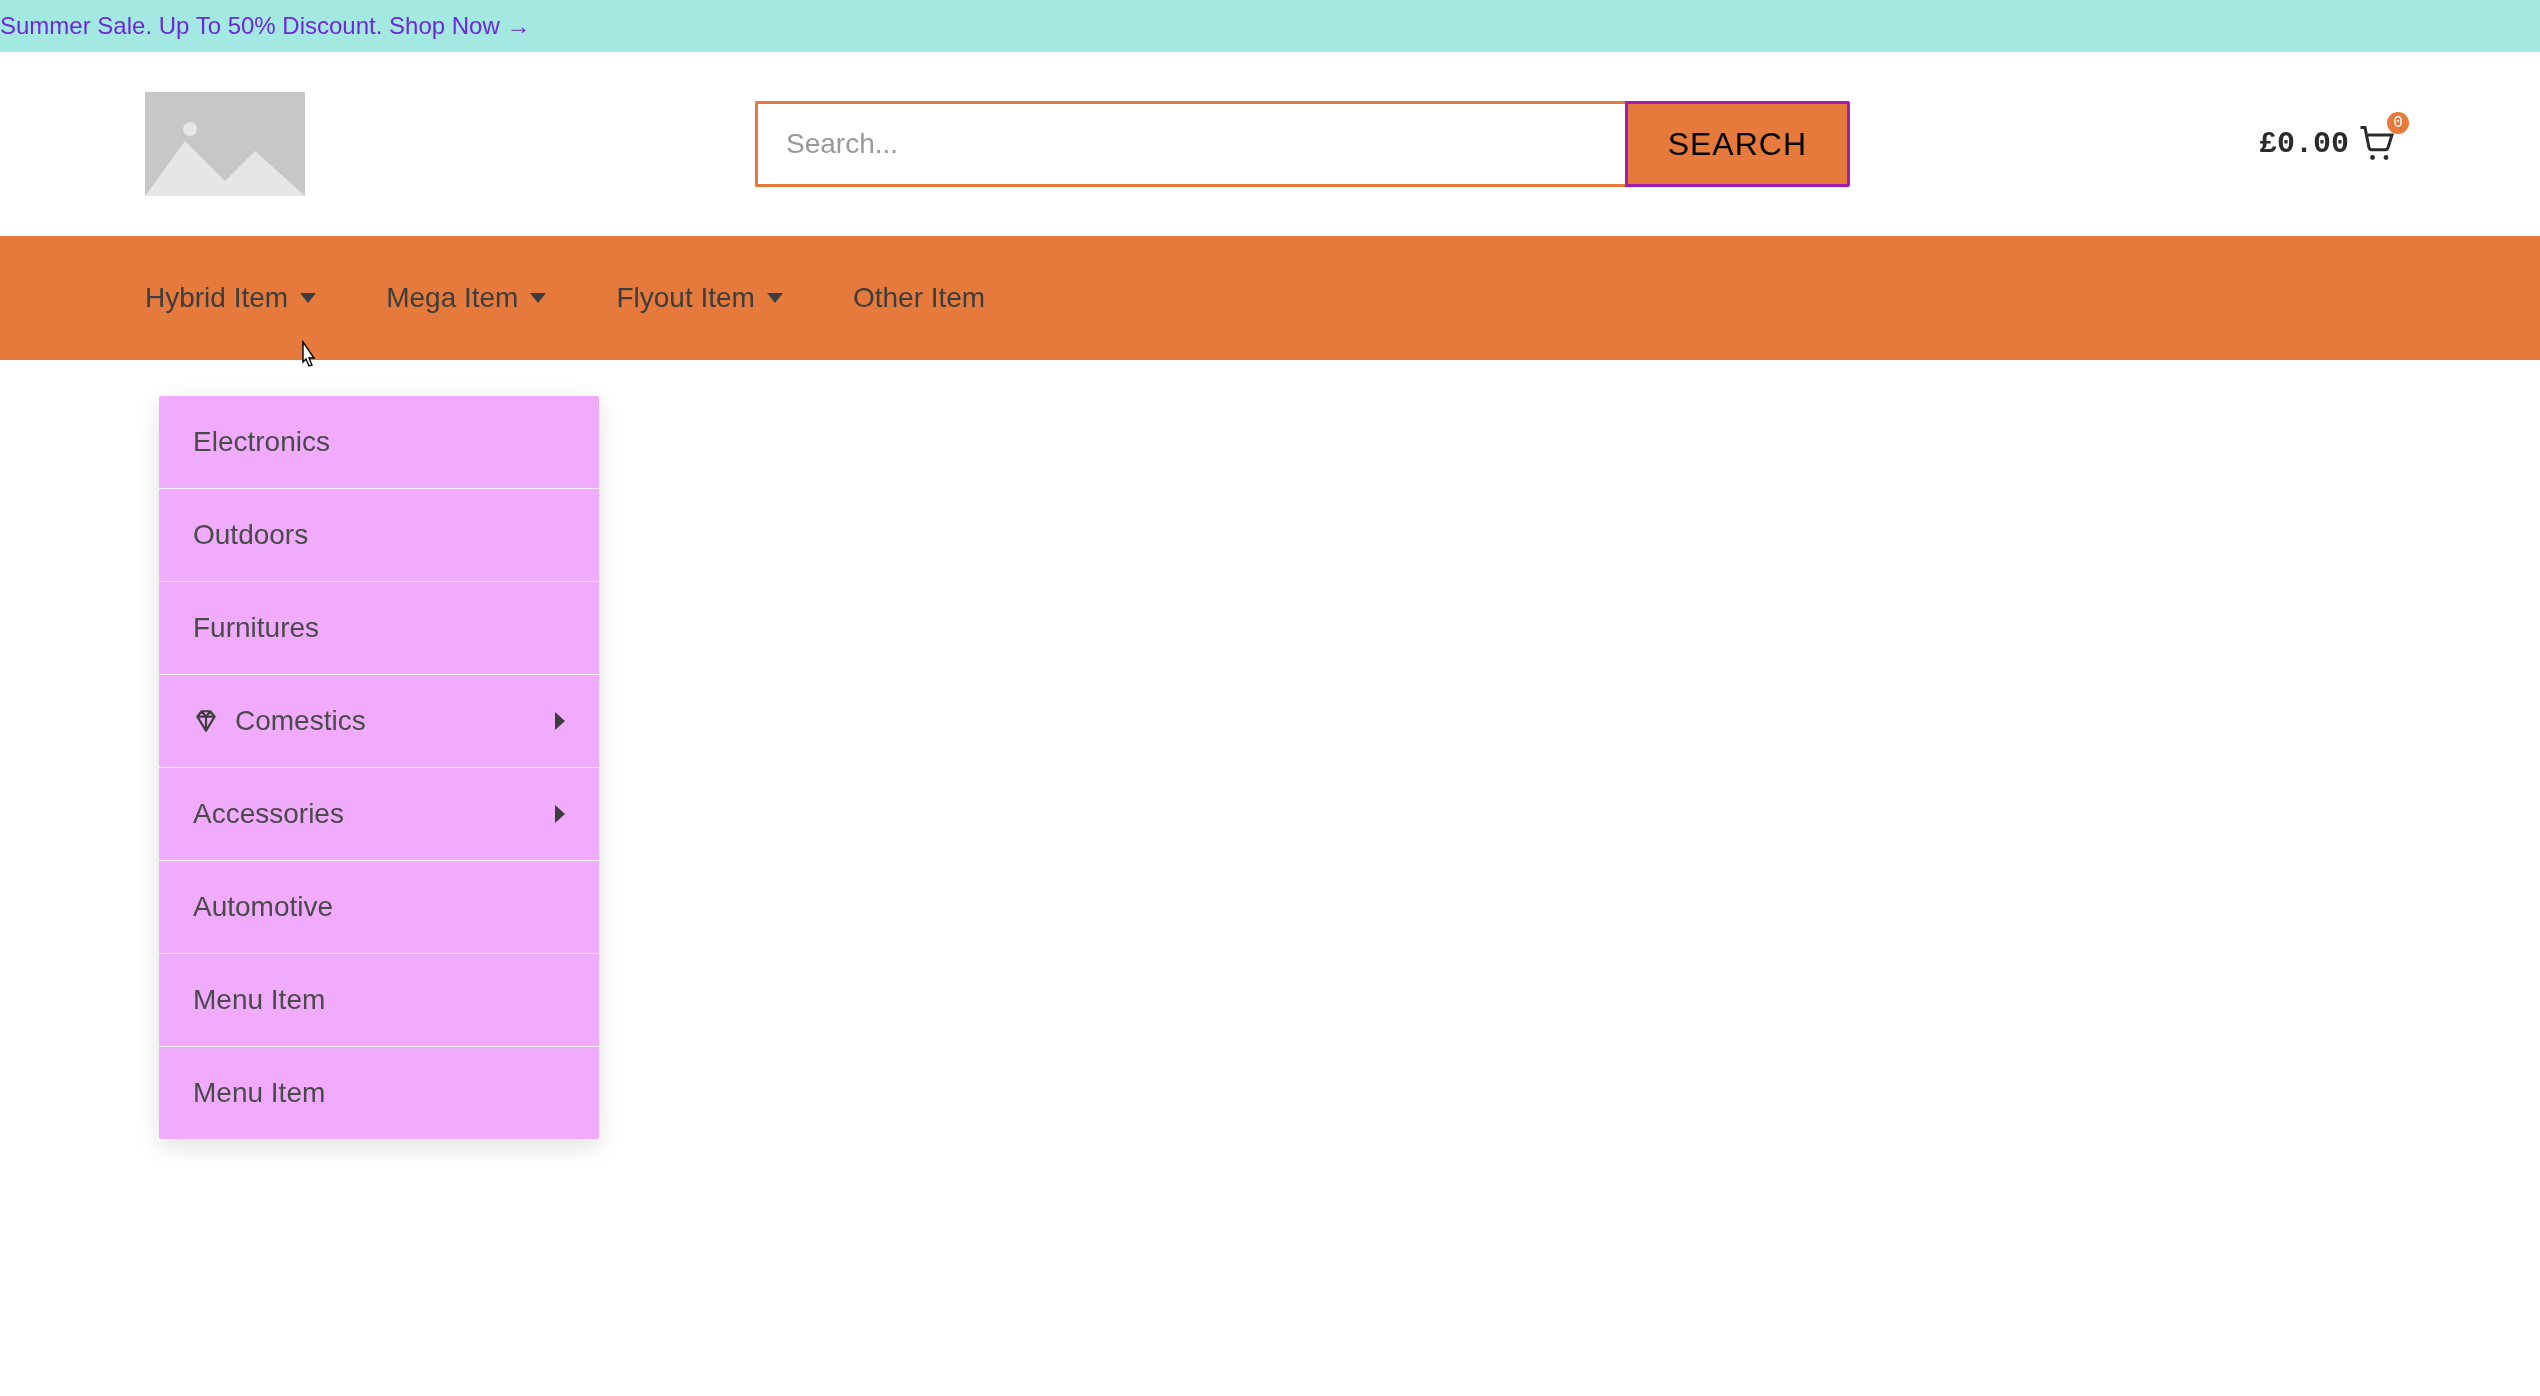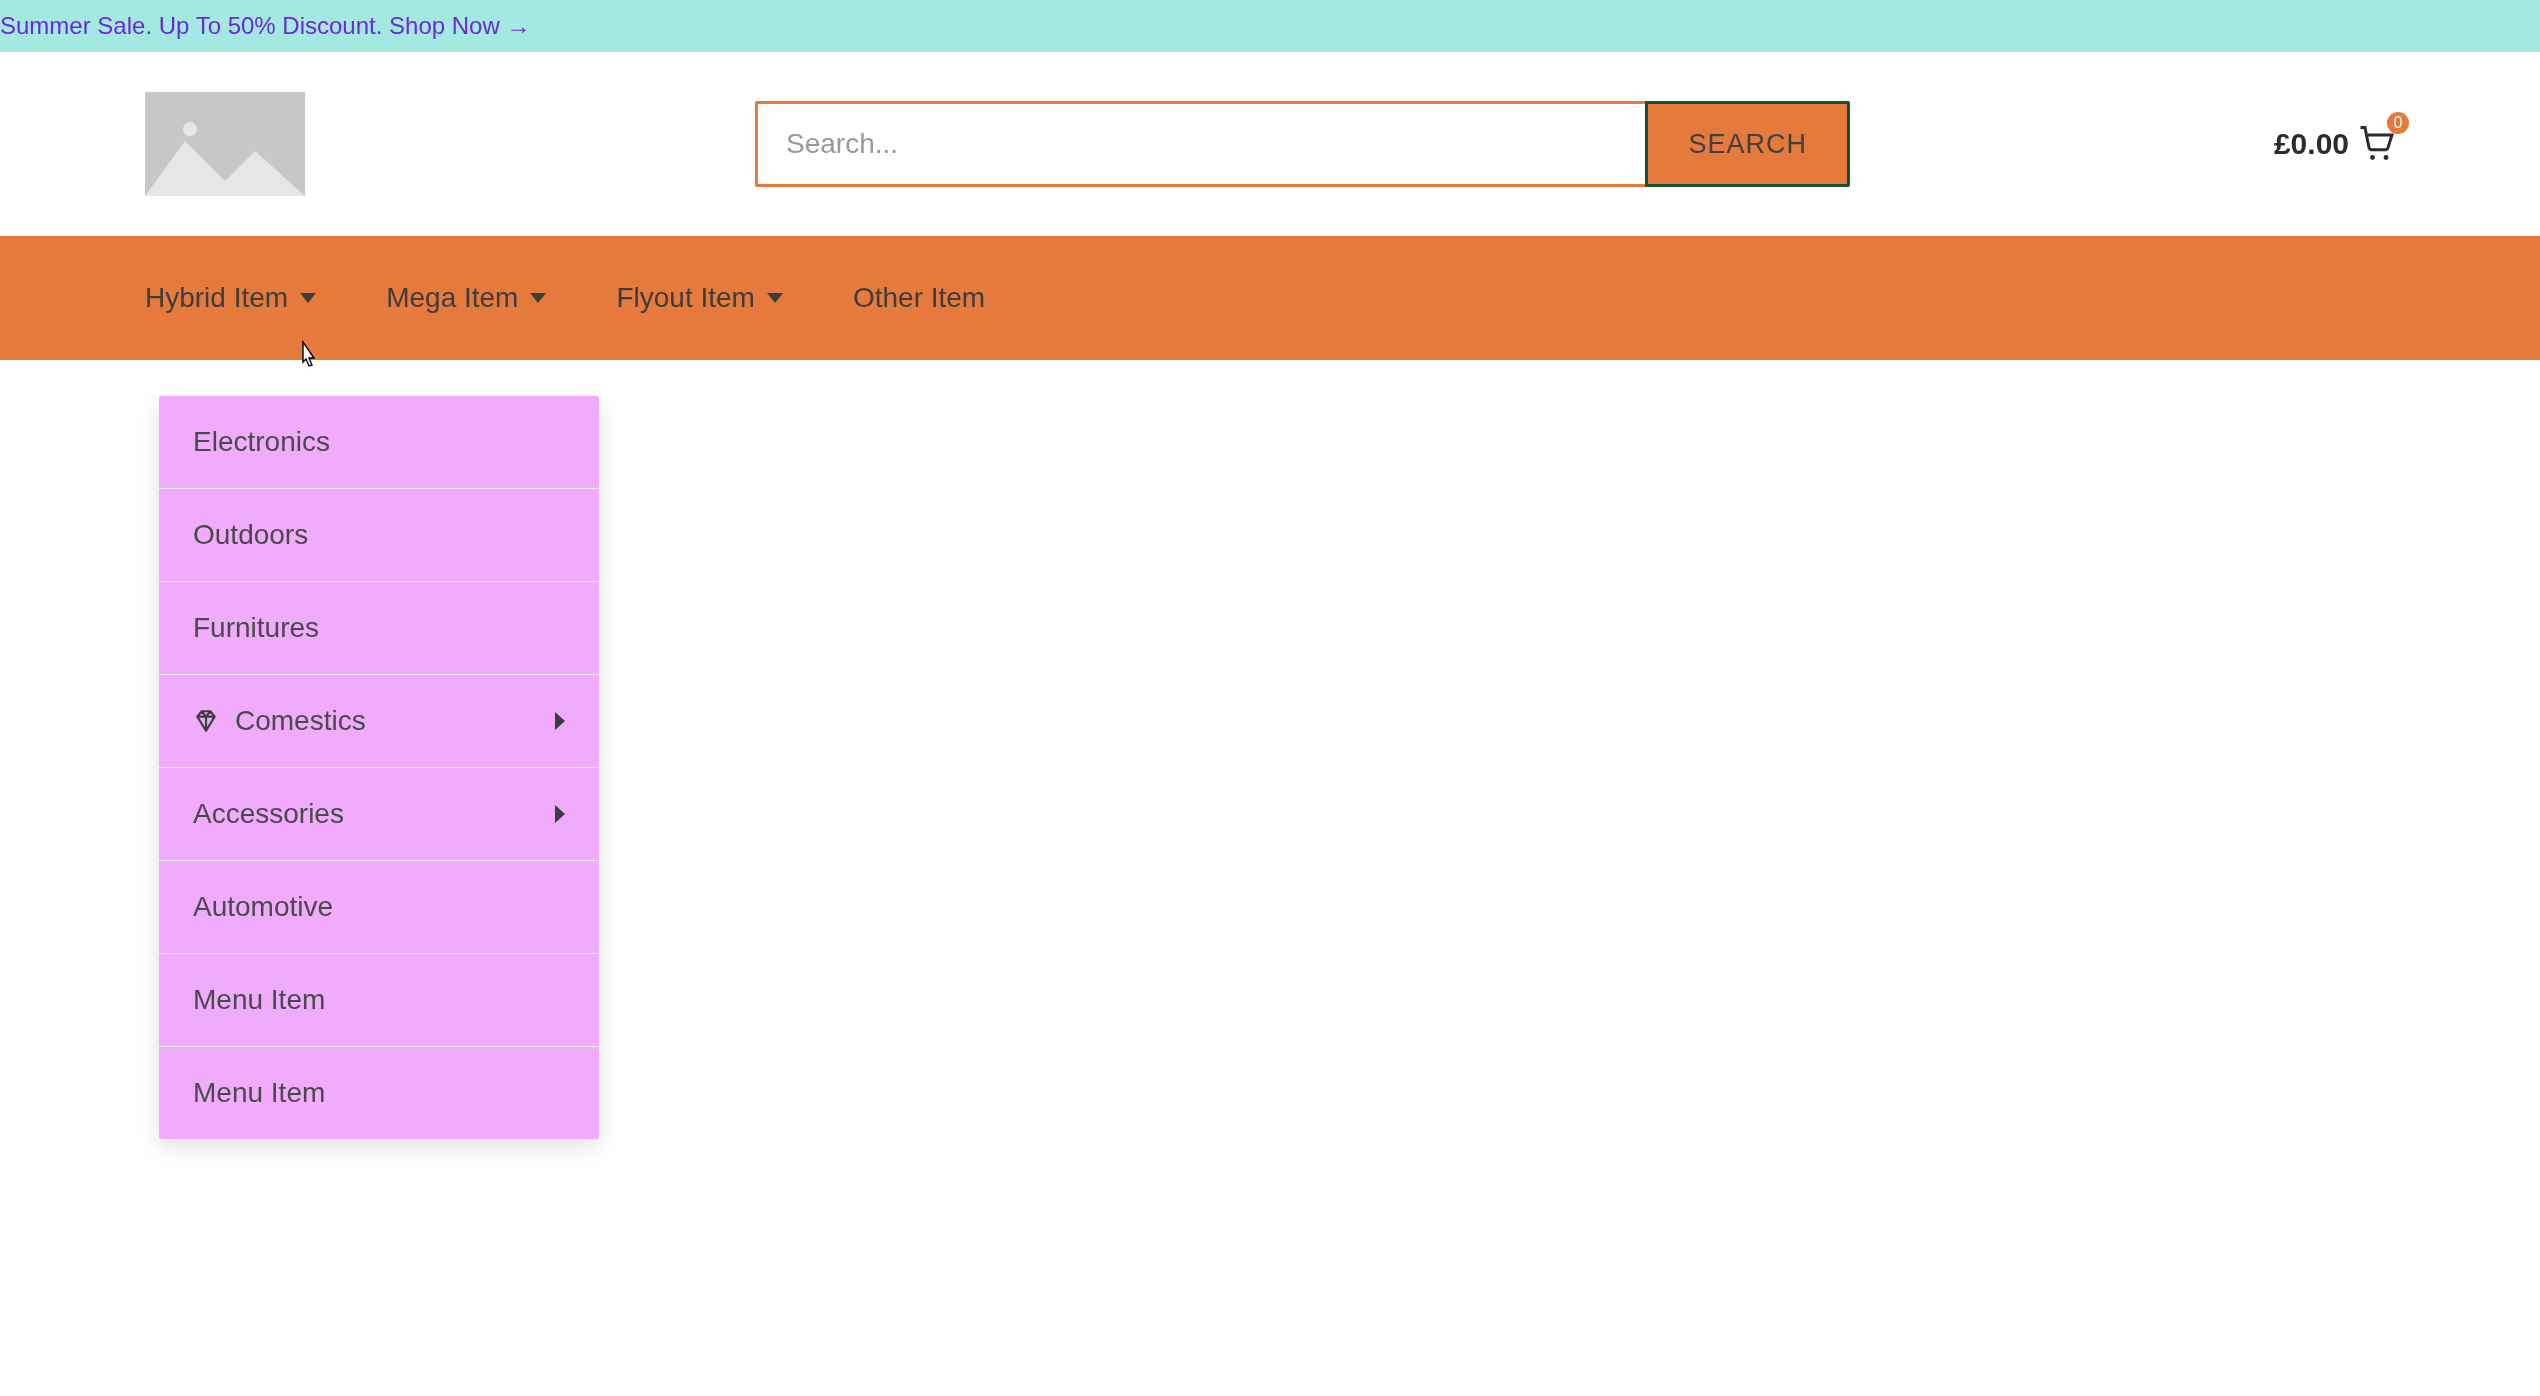--- a/index.html
+++ b/index.html
@@ -59,35 +59,36 @@
     border-right: none;
     padding: 24px 28px;
     font-size: 28px;
     color: #888;
     outline: none;
     border-radius: 2px 0 0 2px;
   }
   .search-input::placeholder { color: #999; }
   .search-btn {
     background: #e67a3c;
-    color: #404040;
-    border: 3px solid #14532d;
+    color: #000000;
+    border: 3px solid #a21caf;
     padding: 0 40px;
-    font-size: 27px;
+    font-size: 32px;
     letter-spacing: 1px;
     cursor: pointer;
     border-radius: 0 2px 2px 0;
   }
 
   .cart-wrap {
     margin-left: auto;
     display: flex;
     align-items: center;
     gap: 10px;
     position: relative;
+    font-family: Liberation Mono, monospace;
   }
   .cart-amount {
     font-size: 30px;
     font-weight: 600;
     color: #2b2b2b;
   }
   .cart-icon-box { position: relative; }
   .cart-icon { width: 36px; height: 36px; display:block; }
   .cart-badge {
     position: absolute;

